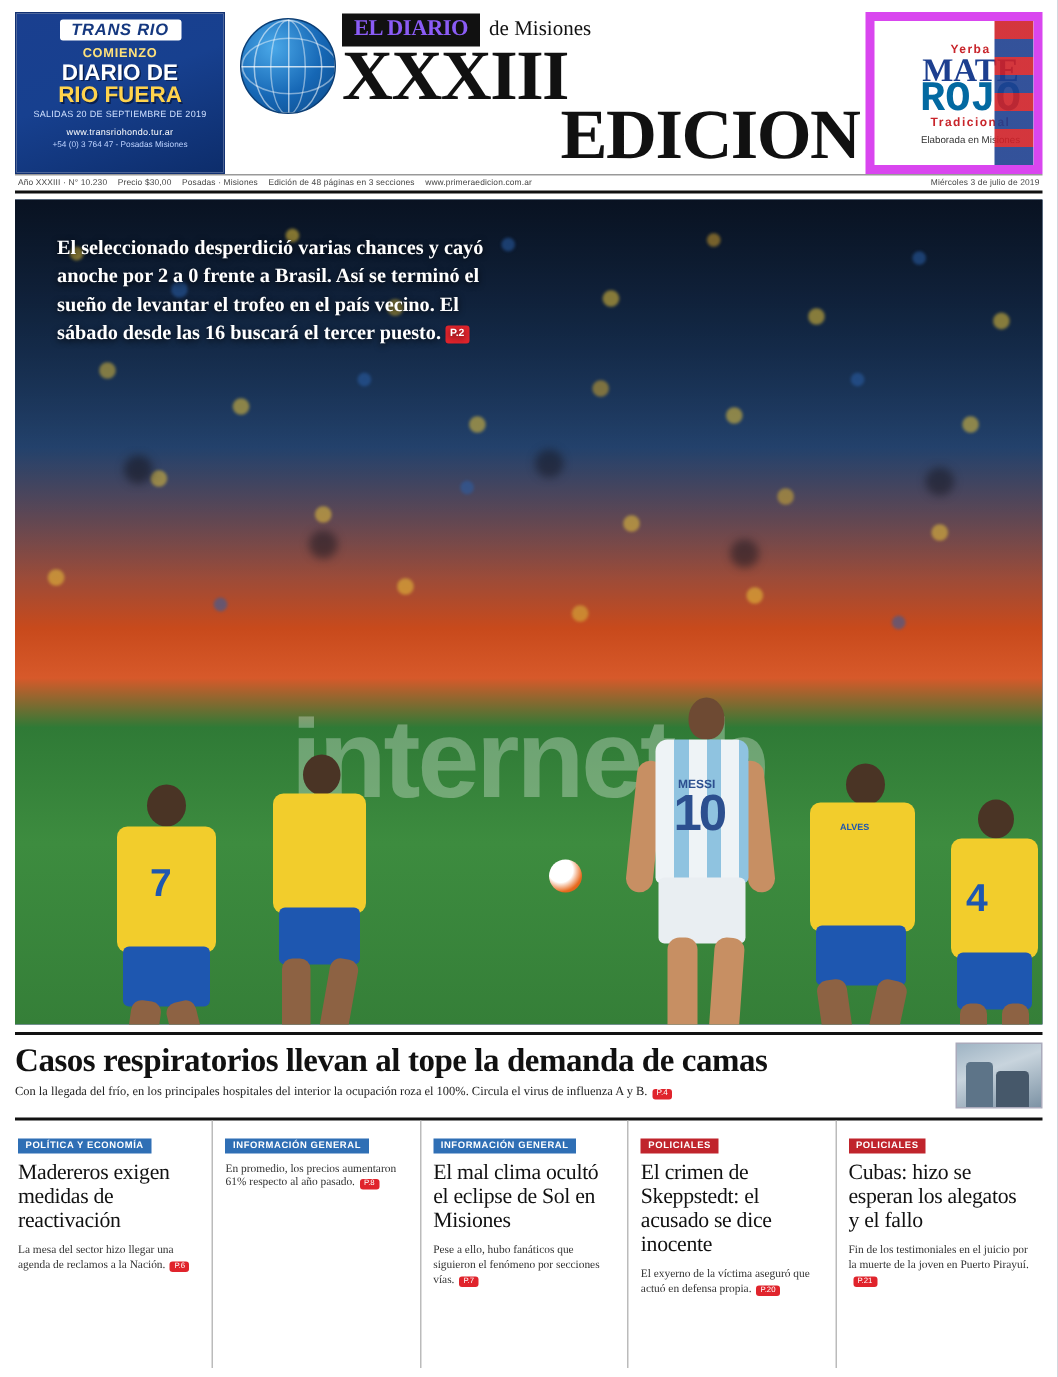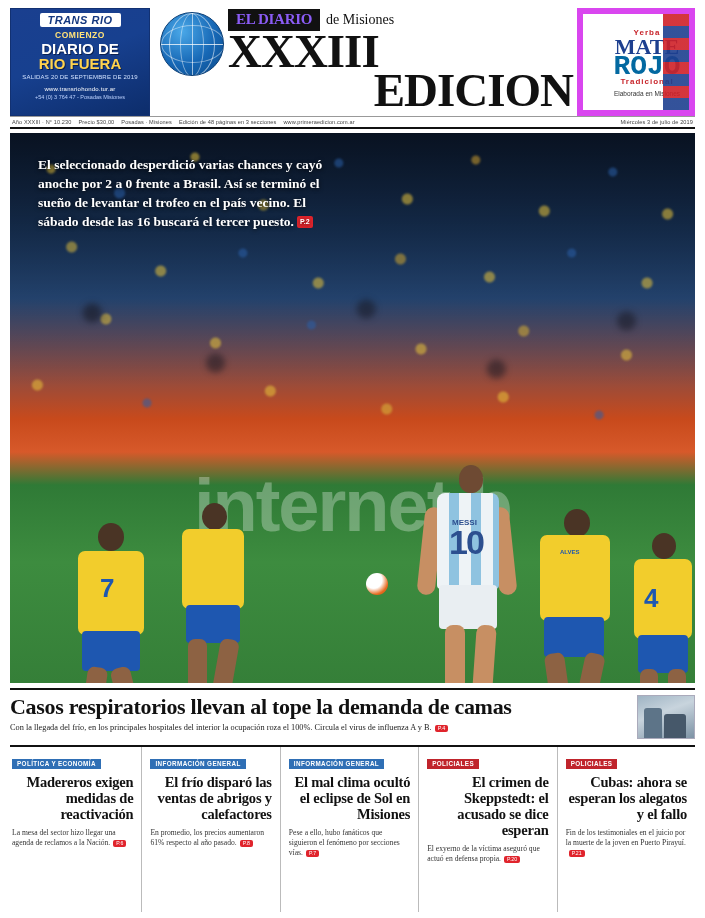--- a/index.html
+++ b/index.html
@@ -435,27 +435,26 @@
     letter-spacing: .4px;
     color: #fff;
     background: #2f6fb5;
     display: inline-block;
     padding: 1.5px 5px;
     margin-bottom: 5px;
   }
   .col-cat.red { background: #c0242c; }
   .col-title {
     font-family: "Liberation Serif", serif;
-    font-weight: bold;
+    font-weight: normal;
     font-size: 14.5px;
     line-height: 1.12;
     color: #111;
     letter-spacing: -0.2px;
     margin-bottom: 6px;
-    text-align: right;
   }
   .col-body {
     font-family: "Liberation Serif", serif;
     font-size: 7.6px;
     line-height: 1.3;
     color: #333;
   }
   .col-body .pg {
     display:inline-block; background:#e0242c; color:#fff; font-size:5.2px;
     padding:0 3px; border-radius:2px; margin-left:3px; font-family:"Liberation Sans",sans-serif;
@@ -597,44 +596,43 @@
     <div class="col">
       <div class="col-cat">POLÍTICA Y ECONOMÍA</div>
       <div class="col-title">Madereros exigen medidas de reactivación</div>
       <div class="col-body">
         <span>La mesa del sector hizo llegar una agenda de reclamos a la Nación.</span><span class="pg">P.6</span>
       </div>
     </div>
 
     <div class="col">
       <div class="col-cat">INFORMACIÓN GENERAL</div>
-      <div class="col-title">El frío disparó las ventas de abrigos y calefactores</div>
       <div class="col-body">
         <span>En promedio, los precios aumentaron 61% respecto al año pasado.</span><span class="pg">P.8</span>
       </div>
     </div>
 
     <div class="col">
       <div class="col-cat">INFORMACIÓN GENERAL</div>
       <div class="col-title">El mal clima ocultó el eclipse de Sol en Misiones</div>
       <div class="col-body">
         <span>Pese a ello, hubo fanáticos que siguieron el fenómeno por secciones vías.</span><span class="pg">P.7</span>
       </div>
     </div>
 
     <div class="col">
       <div class="col-cat red">POLICIALES</div>
-      <div class="col-title">El crimen de Skeppstedt: el acusado se dice esperan</div>
+      <div class="col-title">El crimen de Skeppstedt: el acusado se dice inocente</div>
       <div class="col-body">
         <span>El exyerno de la víctima aseguró que actuó en defensa propia.</span><span class="pg">P.20</span>
       </div>
     </div>
 
     <div class="col">
       <div class="col-cat red">POLICIALES</div>
-      <div class="col-title">Cubas: ahora se esperan los alegatos y el fallo</div>
+      <div class="col-title">Cubas: hizo se esperan los alegatos y el fallo</div>
       <div class="col-body">
         <span>Fin de los testimoniales en el juicio por la muerte de la joven en Puerto Pirayuí.</span><span class="pg">P.21</span>
       </div>
     </div>
 
   </div>
 </div>
 
 </body></html>

